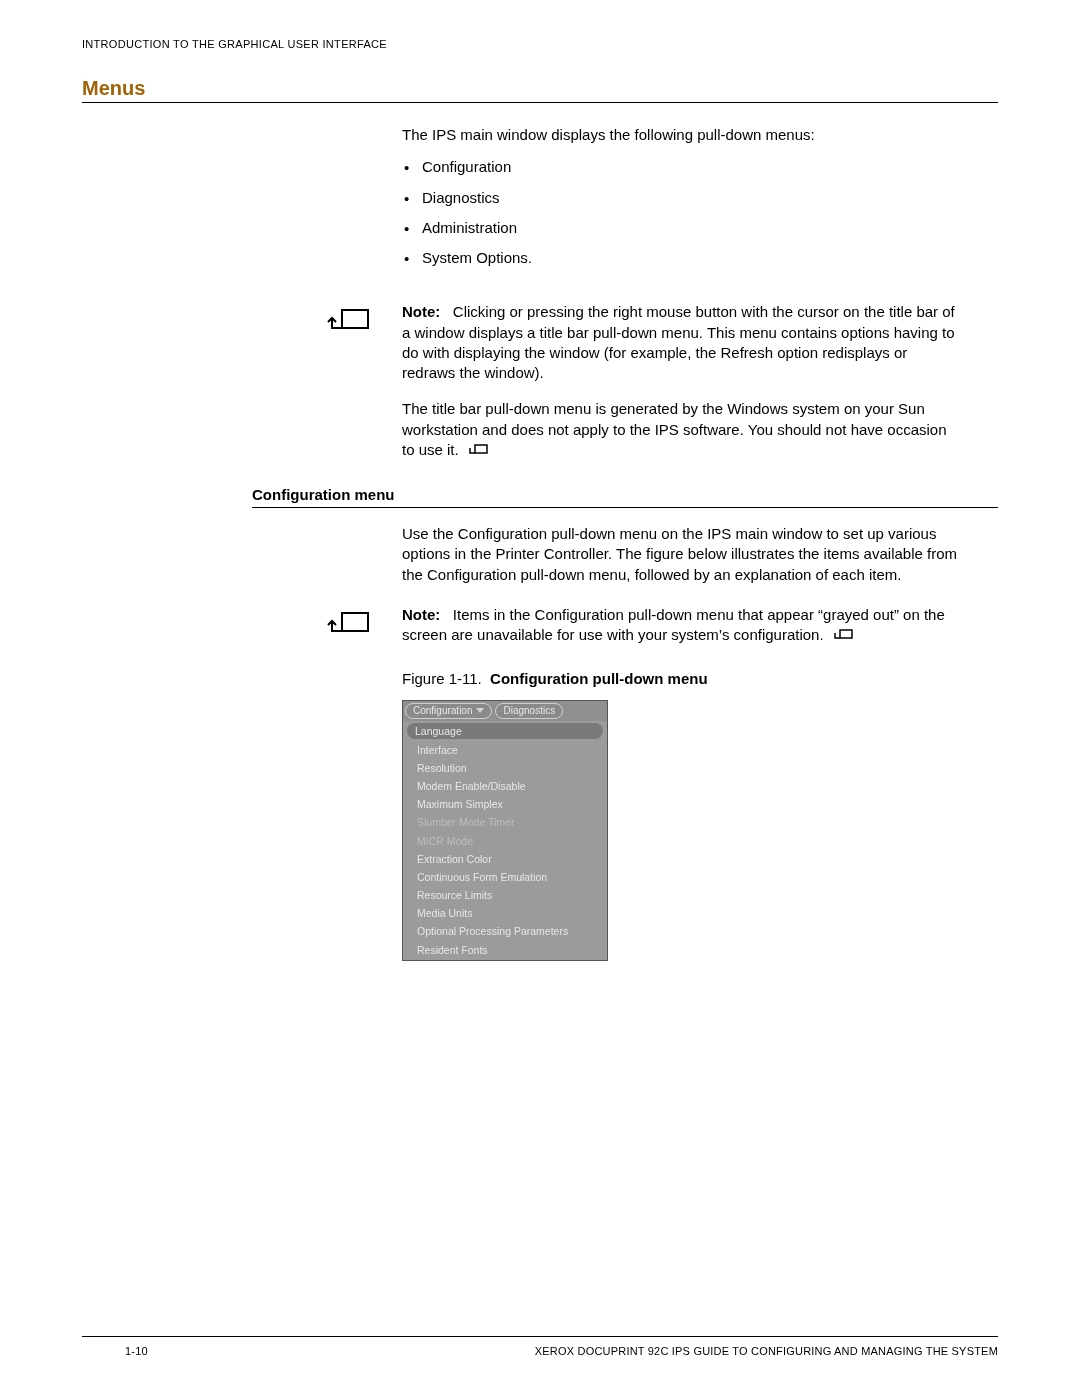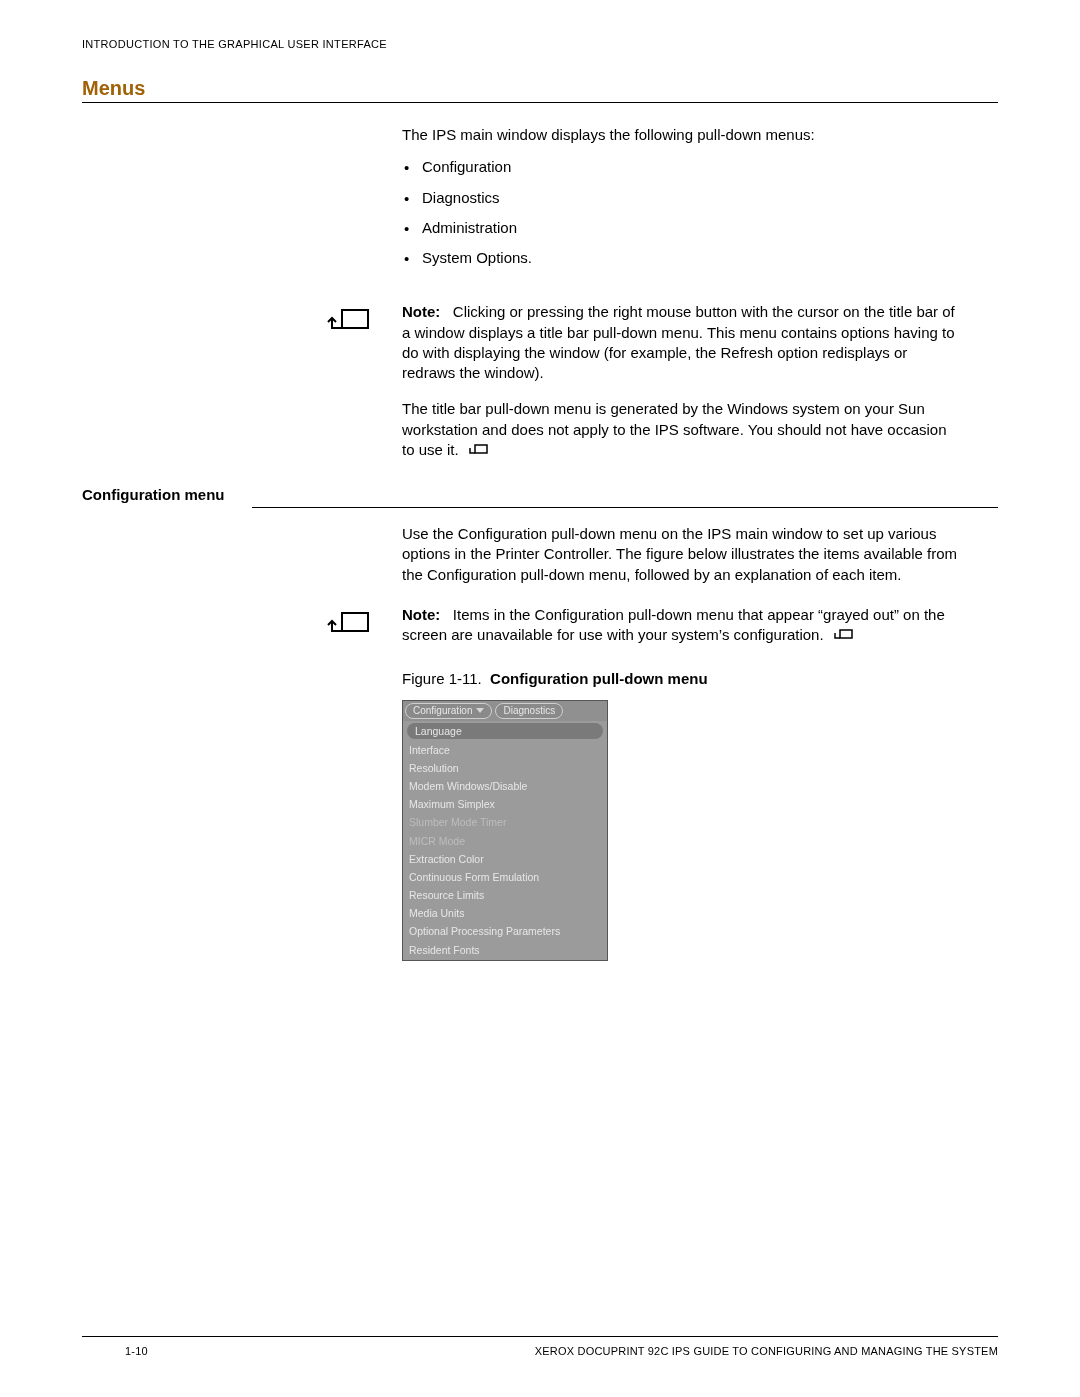--- a/index.html
+++ b/index.html
@@ -72,20 +72,21 @@
       vertical-align: -2px;
       margin-left: 4px;
     }
     .subsection-wrap {
       margin-top: 24px;
       margin-bottom: 16px;
     }
     .subsection-row {
       display: flex;
       align-items: flex-end;
+      margin-left: 170px;
     }
     .subsection-title {
       font-size: 15px;
       font-weight: bold;
     }
     .subsection-rule {
       border: none;
       border-top: 1px solid #000;
       margin-left: 170px;
       margin-top: 4px;
@@ -129,21 +130,21 @@
     .menu-btn .triangle {
       width: 0; height: 0;
       border-left: 4px solid transparent;
       border-right: 4px solid transparent;
       border-top: 5px solid #d5d5d5;
     }
     .menu-items {
       padding: 1px 0 1px 0;
     }
     .menu-item {
-      padding: 2px 6px;
+      padding: 2px 14px;
       font-size: 10.5px;
       white-space: nowrap;
       color: #e7e7e7;
     }
     .menu-item.hl {
       background: #7a7a7a;
       border-radius: 9px;
       margin: 1px 4px 2px 4px;
       padding: 1px 8px;
     }
@@ -248,21 +249,21 @@
         <span class="triangle"></span>
       </div>
       <div class="menu-btn">
         <span>Diagnostics</span>
       </div>
     </div>
     <div class="menu-items" id="menu-items">
         <div class="menu-item hl">Language</div>
         <div class="menu-item">Interface</div>
         <div class="menu-item">Resolution</div>
-        <div class="menu-item">Modem Windows/Disable</div>
+        <div class="menu-item">Modem Enable/Disable</div>
         <div class="menu-item">Maximum Simplex</div>
         <div class="menu-item greyed">Slumber Mode Timer</div>
         <div class="menu-item greyed">MICR Mode</div>
         <div class="menu-item">Extraction Color</div>
         <div class="menu-item">Continuous Form Emulation</div>
         <div class="menu-item">Resource Limits</div>
         <div class="menu-item">Media Units</div>
         <div class="menu-item">Optional Processing Parameters</div>
         <div class="menu-item">Resident Fonts</div>
       </div>

